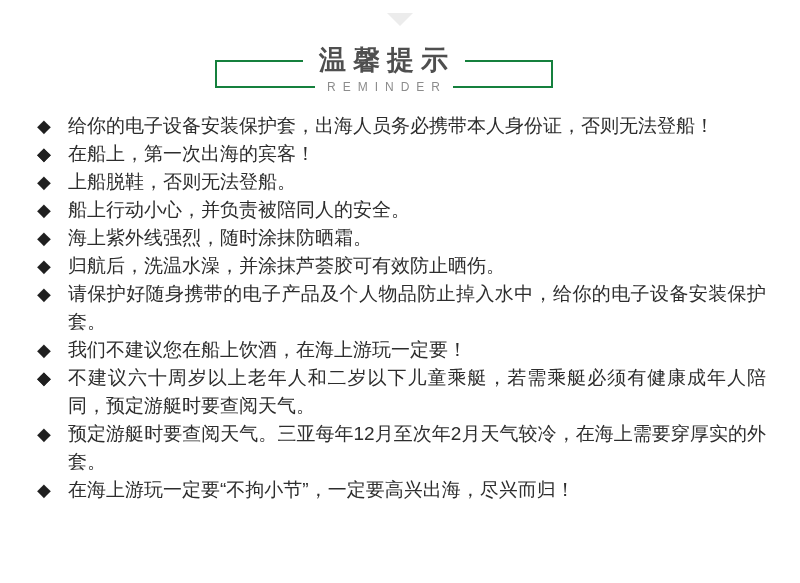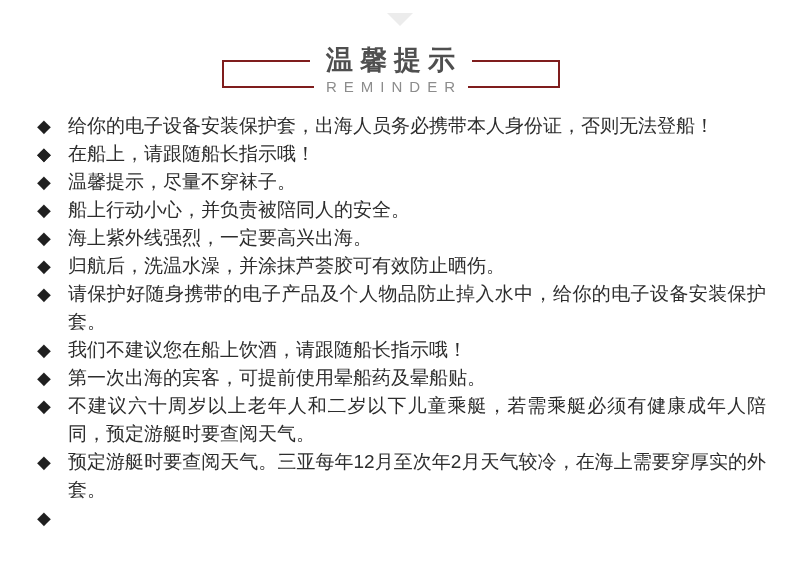--- a/index.html
+++ b/index.html
@@ -18,44 +18,44 @@
     left: 387px; top: 13px;
     width: 0; height: 0;
     border-left: 13px solid transparent;
     border-right: 13px solid transparent;
     border-top: 13px solid #ececec;
   }
 
   
   .header-box {
     position: absolute;
-    left: 222px; top: 60px;
+    left: 215px; top: 60px;
     width: 338px; height: 28px;
-    border: 2px solid #7f1d1d;
+    border: 2px solid #15803d;
   }
   .header-title {
     position: absolute;
     left: 50%; top: -18px;
     transform: translateX(-50%);
     background: #ffffff;
     padding: 0 10px 0 16px;
     font-size: 27px;
     font-weight: bold;
     letter-spacing: 7px;
     color: #4f4f4f;
     white-space: nowrap;
     line-height: 32px;
   }
   .header-subtitle {
     position: absolute;
     left: 50%; bottom: -9px;
     transform: translateX(-50%);
     background: #ffffff;
     padding: 0 6px 0 12px;
-    font-size: 15px;
+    font-size: 12px;
     letter-spacing: 7px;
     color: #8c8c8c;
     white-space: nowrap;
     line-height: 16px;
   }
 
   
   .list {
     position: absolute;
     left: 0; top: 112px;
@@ -92,56 +92,56 @@
   <div class="list">
     <div class="item">
       <span class="bullet">◆</span>
       <span>给你的电子设备安装保护套，出海人员务必携带本人身份证，否则无法登船！</span>
     </div>
     <div class="item">
       <span class="bullet">◆</span>
     </div>
     <div class="item">
       <span class="bullet">◆</span>
-      <span>在船上，请跟随船长指示哦！</span>
+      <span>在船上，第一次出海的宾客！</span>
     </div>
     <div class="item">
       <span class="bullet">◆</span>
-      <span>温馨提示，尽量不穿袜子。</span>
+      <span>上船脱鞋，否则无法登船。</span>
     </div>
     <div class="item">
       <span class="bullet">◆</span>
       <span>船上行动小心，并负责被陪同人的安全。</span>
     </div>
     <div class="item">
       <span class="bullet">◆</span>
-      <span>海上紫外线强烈，一定要高兴出海。</span>
+      <span>海上紫外线强烈，随时涂抹防晒霜。</span>
     </div>
     <div class="item">
       <span class="bullet">◆</span>
       <span>归航后，洗温水澡，并涂抹芦荟胶可有效防止晒伤。</span>
     </div>
     <div class="item">
       <span class="bullet">◆</span>
       <span>请保护好随身携带的电子产品及个人物品防止掉入水中，给你的电子设备安装保护套。</span>
     </div>
     <div class="item">
       <span class="bullet">◆</span>
-      <span>我们不建议您在船上饮酒，请跟随船长指示哦！</span>
+      <span>我们不建议您在船上饮酒，在海上游玩一定要！</span>
     </div>
     <div class="item">
       <span class="bullet">◆</span>
-      <span>第一次出海的宾客，可提前使用晕船药及晕船贴。</span>
     </div>
     <div class="item">
       <span class="bullet">◆</span>
       <span>不建议六十周岁以上老年人和二岁以下儿童乘艇，若需乘艇必须有健康成年人陪同，预定游艇时要查阅天气。</span>
     </div>
     <div class="item">
       <span class="bullet">◆</span>
       <span>预定游艇时要查阅天气。三亚每年12月至次年2月天气较冷，在海上需要穿厚实的外套。</span>
     </div>
     <div class="item">
       <span class="bullet">◆</span>
+      <span>在海上游玩一定要“不拘小节”，一定要高兴出海，尽兴而归！</span>
     </div>
   </div>
 
 </div>
 
 </body></html>

